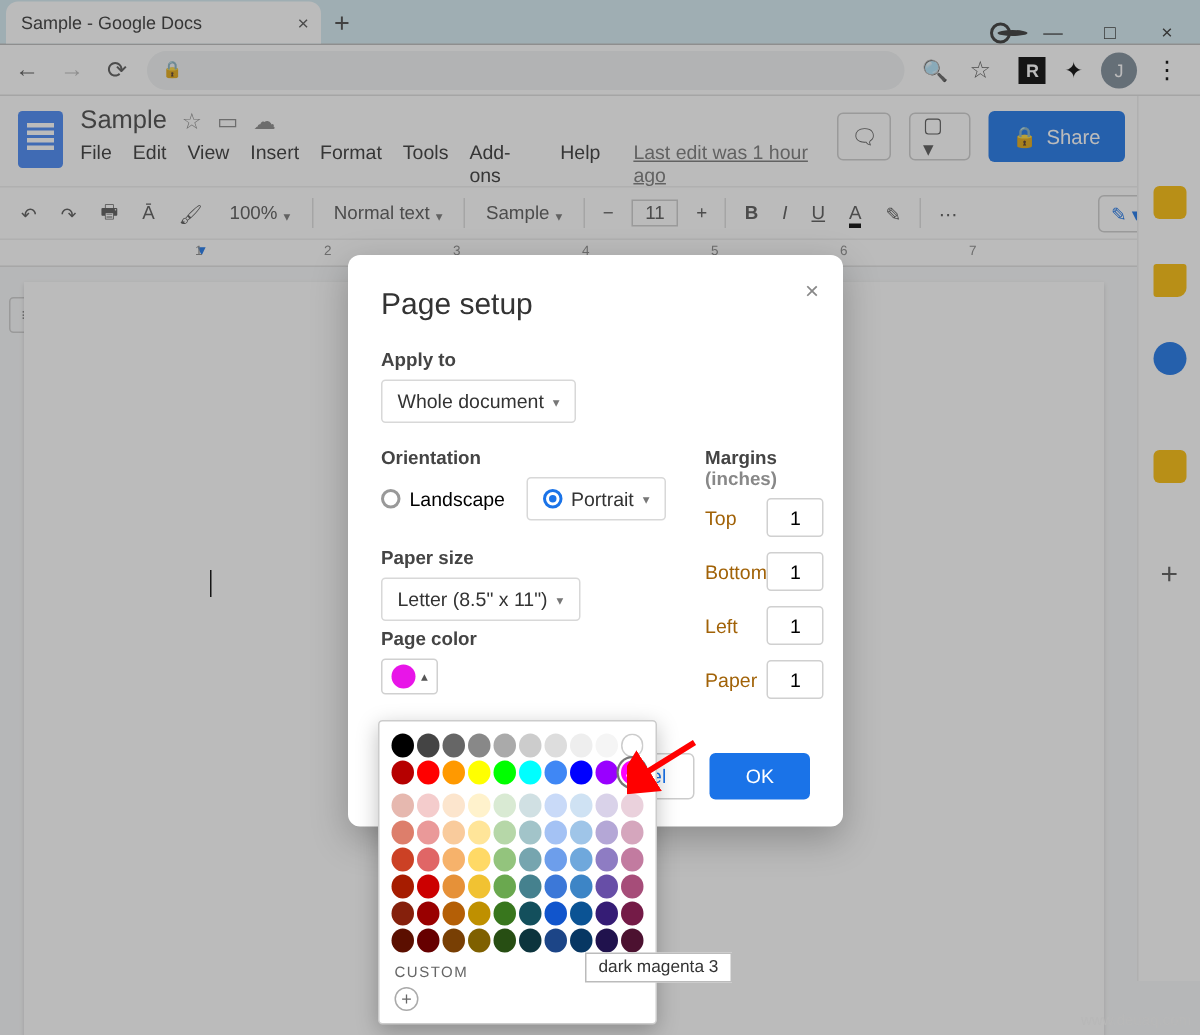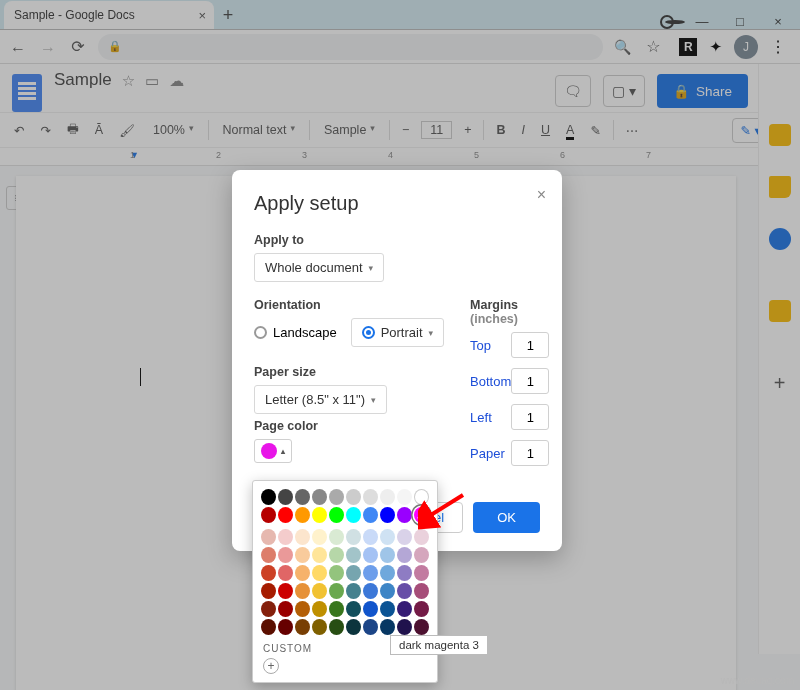--- a/index.html
+++ b/index.html
@@ -26,21 +26,21 @@
   .doc-title-row .ic { color:#888; font-size:15px;}
   .menu-row { display:flex; gap:14px; font-size:13px; color:#333; margin-top:4px;}
   .menu-row .last-edit { color:#777; text-decoration:underline; margin-left:8px;}
   .docs-right { margin-left:auto; display:flex; align-items:center; gap:12px; padding-right:4px; margin-top:4px;}
   .rbtn { border:1px solid #ccc; border-radius:4px; height:32px; display:flex; align-items:center; justify-content:center; padding:0 8px; color:#555; font-size:14px;}
   .share-btn { background:#1a73e8; color:#fff; border:none; border-radius:4px; height:34px; padding:0 16px; font-size:13.5px; display:flex; align-items:center; gap:6px;}
   
   .toolbar { height:36px; border-top:1px solid #eee; border-bottom:1px solid #eee; display:flex; align-items:center; padding:0 10px; gap:8px; font-size:12.5px; color:#555;}
   .tb-sep { width:1px; height:20px; background:#ddd;}
   .tb-item { padding:2px 4px;}
-  .tb-drop { border:none; padding:2px 6px; display:flex; align-items:flex-start; gap:4px;}
+  .tb-drop { border:none; padding:2px 6px; display:flex; align-items:flex-end; gap:4px;}
   .tb-drop:after { content:"▾"; font-size:9px; color:#777;}
   .pen { margin-left:auto; color:#1a73e8; border:1px solid #ccc; border-radius:4px; padding:4px 8px;}
   
   .workspace { position:relative; height:560px; background:#f8f9fa; }
   .ruler { height:18px; background:#fff; border-bottom:1px solid #e0e0e0; position:relative; font-size:9px; color:#888;}
   .ruler .mk { position:absolute; top:2px;}
   .page { position:absolute; left:16px; top:28px; width:720px; height:520px; background:#fff; box-shadow:0 1px 3px rgba(0,0,0,.15);}
   .outline-ic { position:absolute; left:6px; top:38px; width:24px; height:24px; border:1px solid #ccc; border-radius:3px; display:flex; align-items:center; justify-content:center; color:#666; font-size:12px;}
   .cursor { position:absolute; left:140px; top:220px; width:1px; height:18px; background:#000;}
   
@@ -56,21 +56,21 @@
   .lbl .hint { font-weight:bold; color:#888;}
   .sel { border:1px solid #d8d8d8; border-radius:3px; padding:6px 10px; font-size:13px; color:#333; display:inline-flex; align-items:center; gap:6px;}
   .sel:after { content:"▾"; font-size:9px; color:#777;}
   .row2 { display:flex; gap:12px; margin-top:16px;}
   .col { flex:1;}
   .radio { display:flex; align-items:center; gap:6px; font-size:13px; margin-right:14px;}
   .radio .r { width:13px; height:13px; border:2px solid #999; border-radius:50%; display:inline-block; position:relative;}
   .radio.sel .r { border-color:#1a73e8;}
   .radio.sel .r:after { content:""; position:absolute; inset:2px; background:#1a73e8; border-radius:50%;}
   .m-row { display:flex; align-items:center; justify-content:space-between; margin-bottom:10px;}
-  .m-row span { font-size:13px; color:#1d4ed8;}
+  .m-row span { font-size:13px; color:#a16207;}
   .m-row input { width:38px; height:26px; border:1px solid #d0d0d0; border-radius:3px; text-align:center; font-size:13px;}
   .pc-swatch { width:38px; height:24px; border:1px solid #d0d0d0; border-radius:3px; display:flex; align-items:center; justify-content:center; gap:4px;}
   .pc-circle { width:16px; height:16px; border-radius:50%; background:#e815e8;}
   .pc-swatch:after { content:"▴"; font-size:9px; color:#555;}
   .dlg-buttons { display:flex; justify-content:flex-end; gap:10px; margin-top:26px;}
   .btn-cancel { border:1px solid #ccc; background:#fff; color:#1a73e8; padding:7px 18px; border-radius:4px; font-size:13px;}
   .btn-ok { background:#1a73e8; color:#fff; border:none; padding:7px 24px; border-radius:4px; font-size:13px;}
   
   .picker { position:absolute; left:252px; top:480px; width:186px; background:#fff; border:1px solid #ccc; border-radius:3px; box-shadow:0 4px 14px rgba(0,0,0,.25); padding:8px; z-index:20;}
   .prow { display:flex; gap:2px; margin-bottom:2px;}
@@ -122,20 +122,31 @@
 </div>
 
 <div class="docs-bar">
   <div class="docs-logo"></div>
   <div>
     <div class="doc-title-row">
       <span>Sample</span>
       <span class="ic">☆</span>
       <span class="ic">▭</span>
       <span class="ic">☁</span>
+    </div>
+    <div class="menu-row">
+      <span>File</span>
+      <span>Edit</span>
+      <span>View</span>
+      <span>Insert</span>
+      <span>Format</span>
+      <span>Tools</span>
+      <span>Add-ons</span>
+      <span>Help</span>
+      <span class="last-edit">Last edit was 1 hour ago</span>
     </div>
   </div>
   <div class="docs-right">
     <div class="rbtn">🗨</div>
     <div class="rbtn">▢ ▾</div>
     <button class="share-btn">
       <span>🔒</span>
       <span>Share</span>
     </button>
     <div class="avatar">
@@ -198,21 +209,21 @@
   <div class="sp-ic" style="background:#fbbc04;border-radius:2px 2px 6px 2px;"></div>
   <div class="sp-ic" style="background:#1a73e8;border-radius:50%;"></div>
   <div class="sp-ic" style="background:#fbbc04;position:relative;top:20px;"></div>
   <div style="font-size:20px;color:#555;margin-top:40px;">+</div>
 </div>
 
 <div class="dim"></div>
 
 <div class="dialog">
   <span class="x">×</span>
-  <h2>Apply setup</h2>
+  <h2>Page setup</h2>
 
   <div class="lbl">Apply to</div>
   <div class="sel">
       <span>Whole document</span>
     </div>
 
   <div class="row2">
     <div class="col">
       <div class="lbl">Orientation</div>
       <div style="display:flex;">

